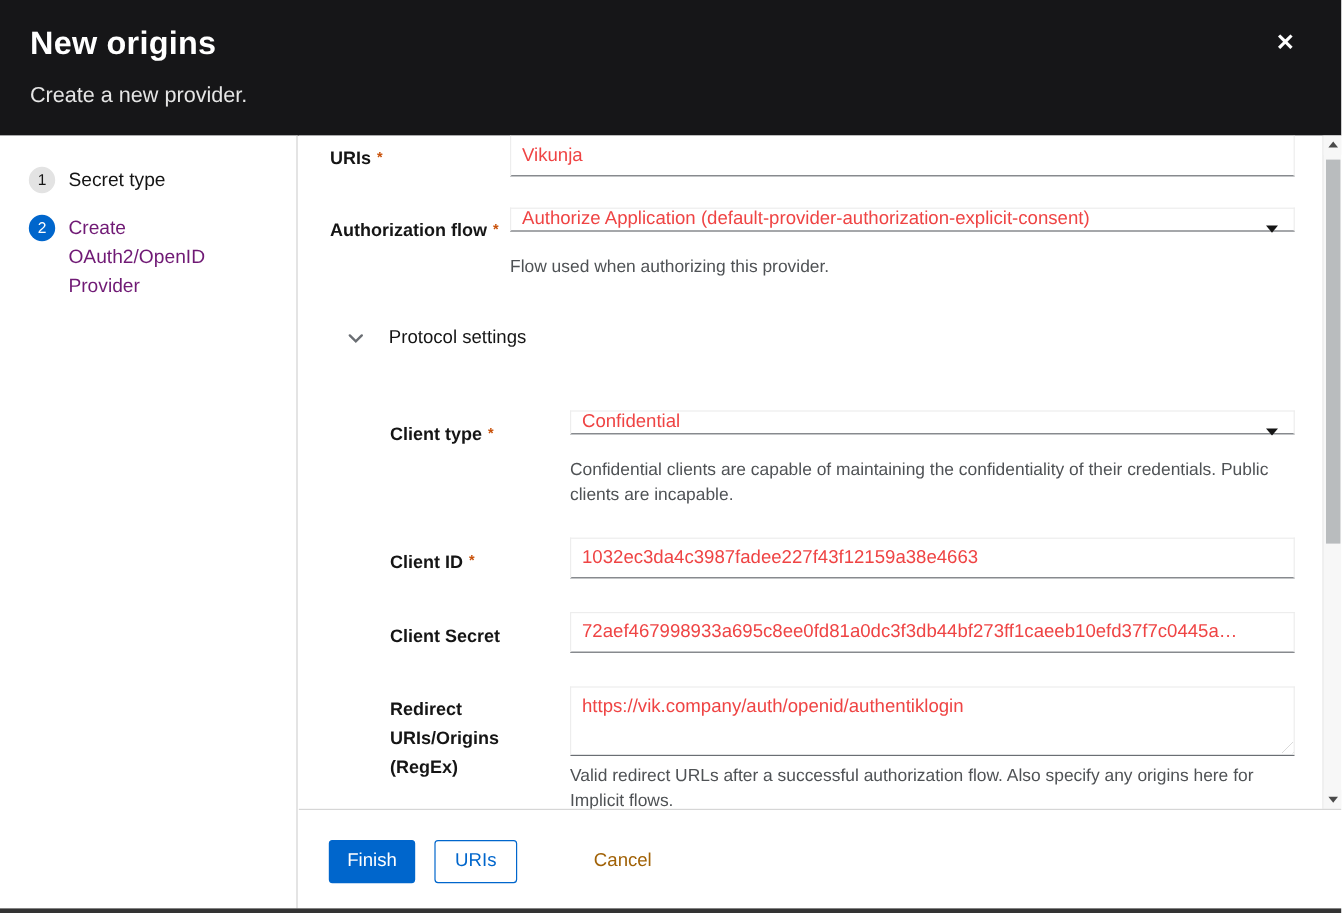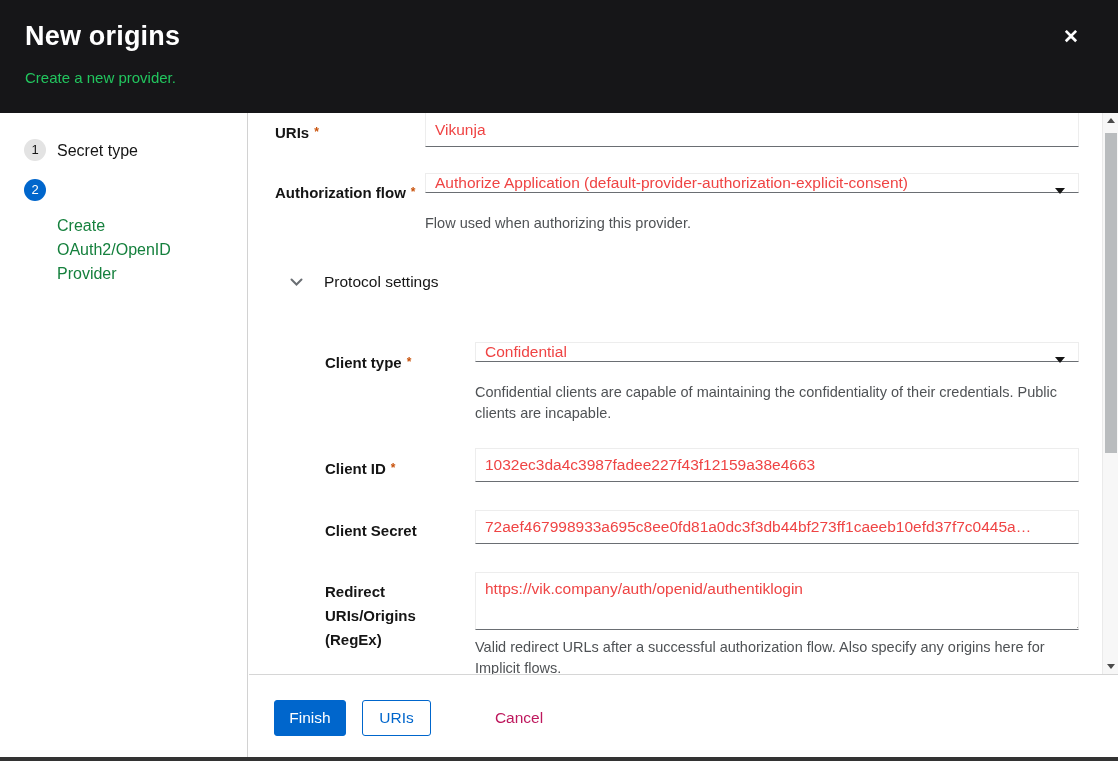--- a/index.html
+++ b/index.html
@@ -20,21 +20,21 @@
     width: 1118px; height: 113px;
     background: #161618;
   }
   .header-title {
     position: absolute; left: 25px; top: 21px;
     font-size: 27px; font-weight: 700; color: #ffffff;
     letter-spacing: 0.2px;
   }
   .header-subtitle {
     position: absolute; left: 25px; top: 69px;
-    font-size: 15px; color: #22c55e;
+    font-size: 18px; color: #e5e5e5;
   }
   .close-btn {
     position: absolute; right: 34px; top: 24px;
     width: 26px; height: 26px;
     background: transparent; border: none;
     color: #ffffff; font-size: 19px; font-weight: 700;
     cursor: pointer; line-height: 26px; text-align: center;
   }
 
   
@@ -57,21 +57,21 @@
     width: 22px; height: 22px; border-radius: 50%;
     font-size: 13px; line-height: 22px; text-align: center;
   }
   .step-badge.inactive { background: #e3e3e3; color: #151515; }
   .step-badge.active   { background: #0066cc; color: #ffffff; }
   .step-label {
     font-size: 16px; line-height: 24px; padding-top: 0px;
     width: 132px;
   }
   .step-1 .step-label { color: #151515; }
-  .step-2 .step-label { color: #15803d; margin-top: 35px; }
+  .step-2 .step-label { color: #701a75; }
 
   
   .form-area {
     position: absolute; left: 249px; top: 113px;
     width: 853px; height: 561px;
     background: #fff; overflow: hidden;
   }
   .field-label {
     position: absolute;
     font-size: 15px; font-weight: 700; color: #151515; line-height: 24px;
@@ -174,21 +174,21 @@
   .btn-primary {
     left: 25px; width: 72px;
     background: #0066cc; color: #fff; border: 1px solid #0066cc;
   }
   .btn-secondary {
     left: 113px; width: 69px;
     background: #fff; color: #0066cc; border: 1px solid #0066cc;
   }
   .btn-link {
     left: 240px; width: 60px;
-    background: transparent; color: #be185d; border: none;
+    background: transparent; color: #a16207; border: none;
   }
 
   .bottom-strip {
     position: absolute; left: 0; bottom: 0;
     width: 1118px; height: 4px; background: #333333;
   }
 </style>
 </head>
 <body>
 

